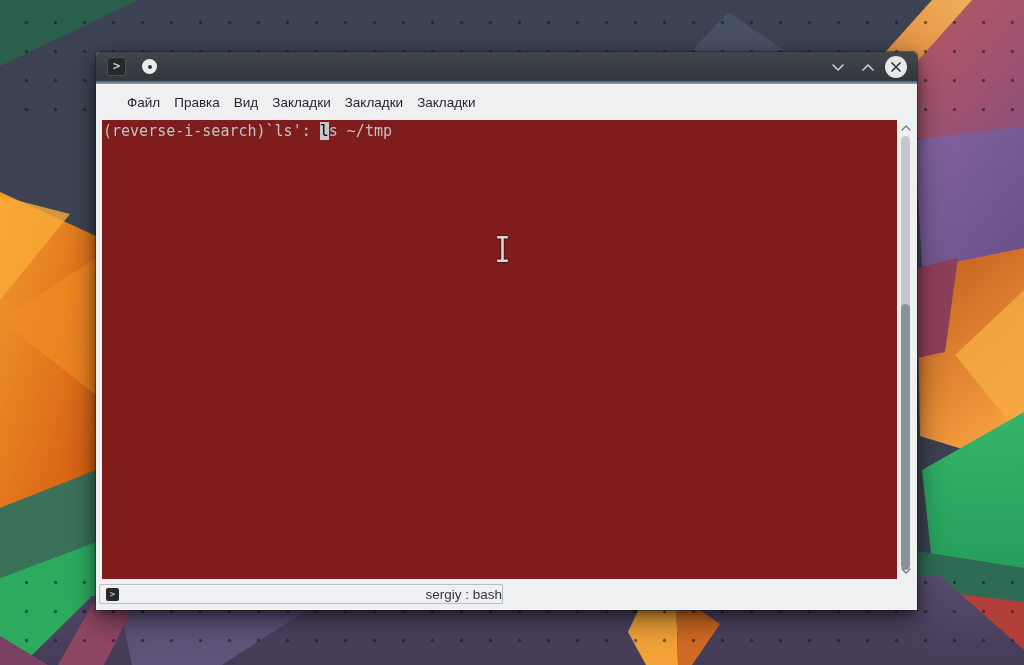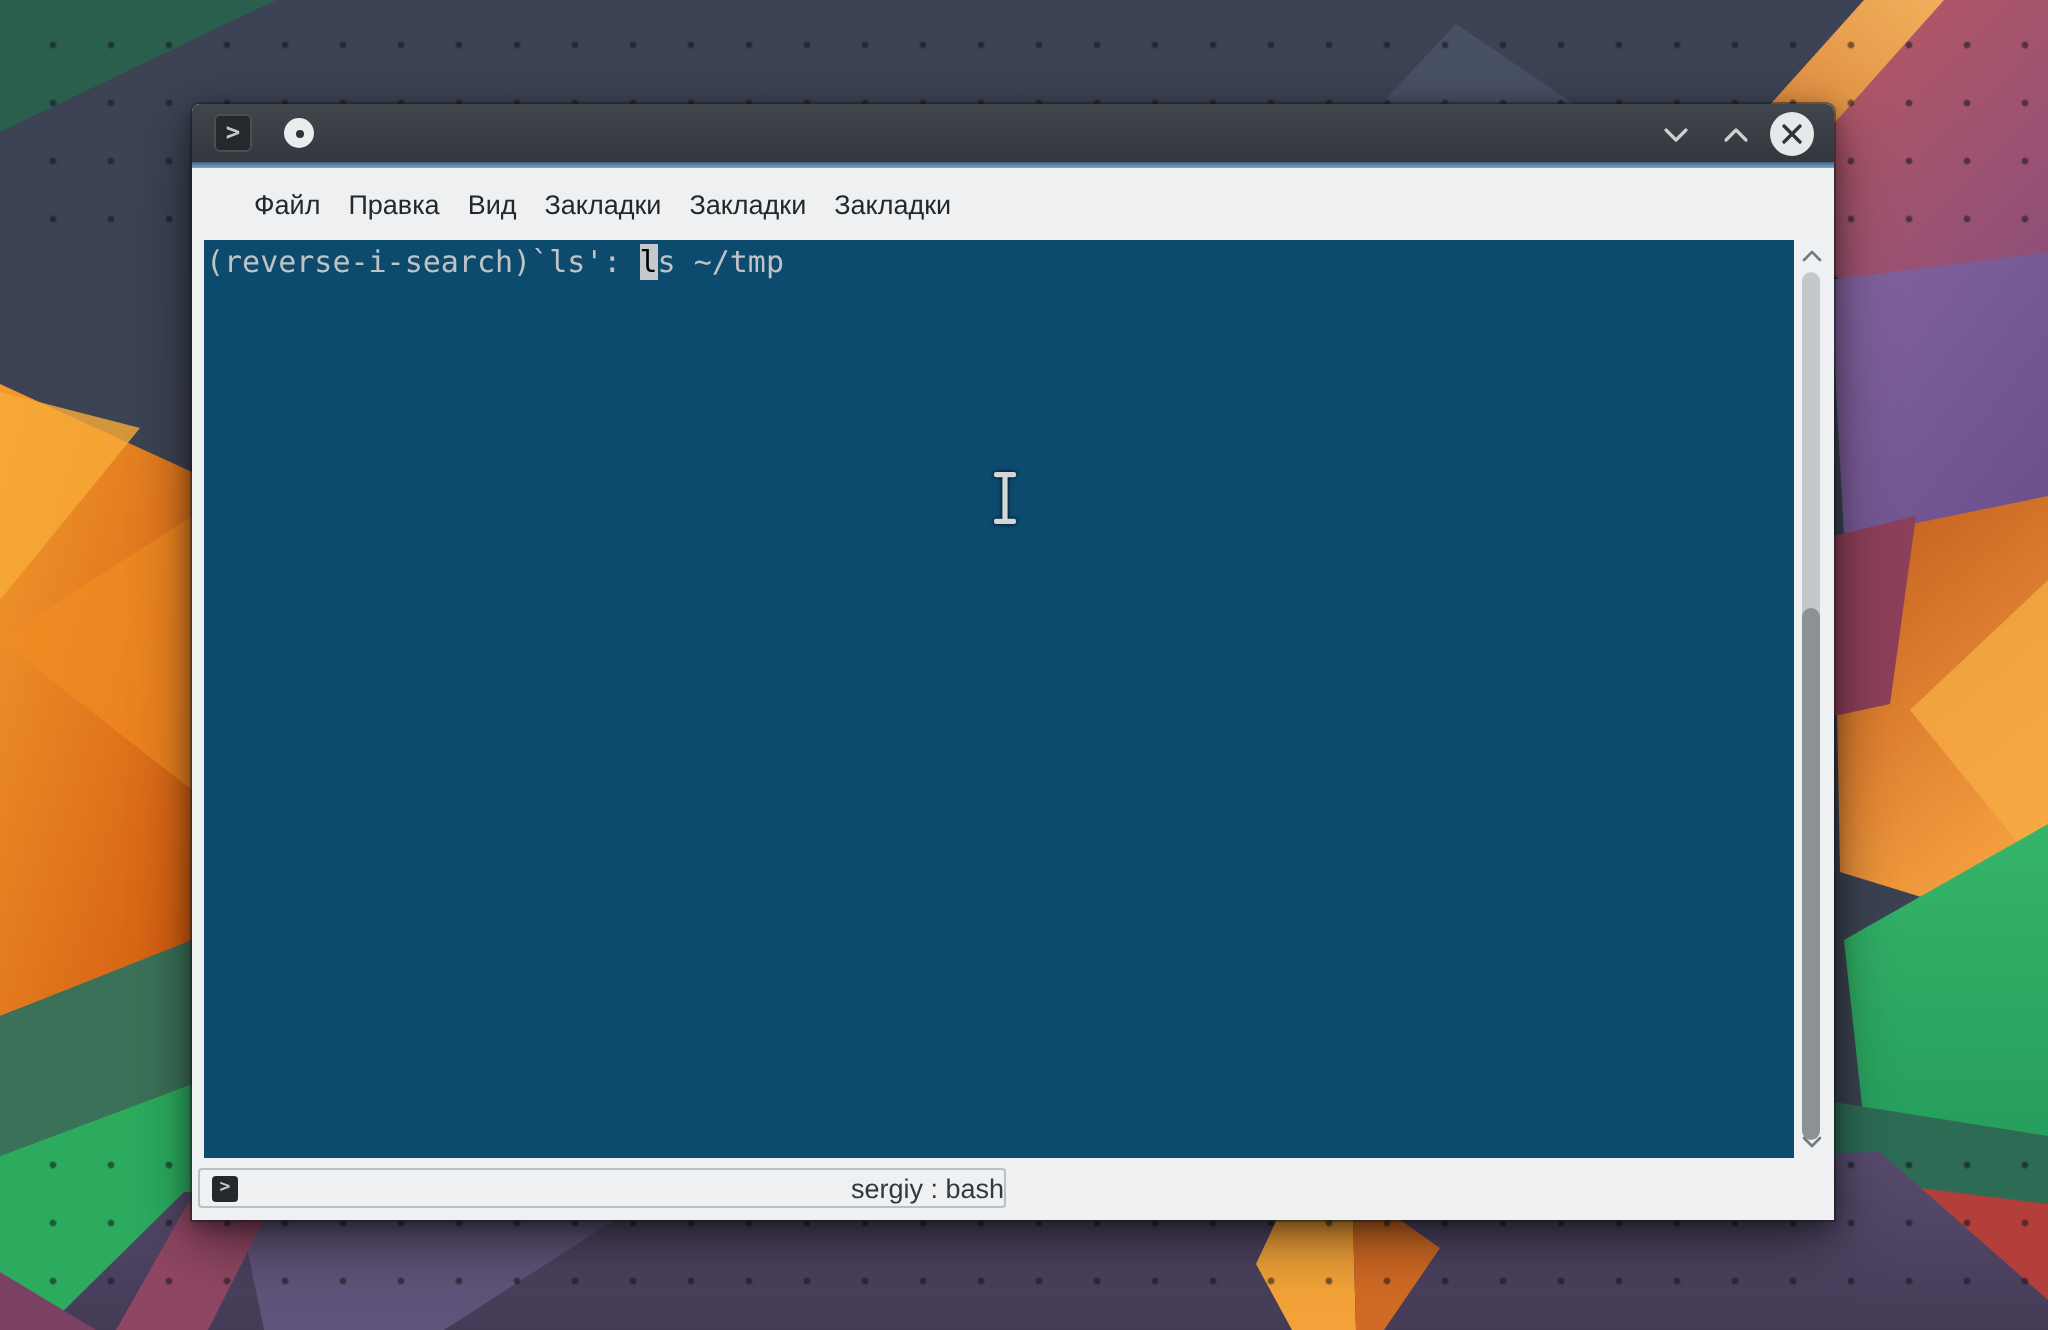--- a/index.html
+++ b/index.html
@@ -30,21 +30,21 @@
   .ctl-chev + .ctl-chev { margin-left:14px; }
   .close-btn { width:22px; height:22px; margin-left:9px; border-radius:50%; background:#e7e8e9;
                display:flex; align-items:center; justify-content:center; }
   .accent { height:3px; background:linear-gradient(#3e6180,#82a7c0); }
 
   .menubar { height:37px; background:#eff0f1; display:flex; align-items:center; padding-left:24px;
              font-size:13.5px; color:#24282b; }
   .menu-item { padding:0 7px; }
 
   .content { height:469px; margin:0 3px 0 6px; display:flex; }
-  .terminal { flex:1; background:#0c4a6e; color:#c0c3c5; font:15px/19px "DejaVu Sans Mono", monospace;
+  .terminal { flex:1; background:#7f1d1d; color:#c0c3c5; font:15px/19px "DejaVu Sans Mono", monospace;
               padding:2px 0 16px 1px; white-space:pre; position:relative; }
   .term-cursor { background:#c6c9cb; color:#000; }
 
   .scrollbar { width:17px; position:relative; background:#eff0f1; }
   .sb-arrow { position:absolute; left:0; width:17px; height:12px; display:flex; align-items:center; justify-content:center; }
   .sb-up { top:2px; } .sb-down { bottom:2px; }
   .sb-track { position:absolute; left:4px; width:9px; top:16px; bottom:16px; border-radius:5px; background:#c5c8ca; }
   .sb-thumb { position:absolute; left:4px; width:9px; top:40%; height:58%; border-radius:5px; background:#8a9295; }
 
   .tabbar { height:31px; padding:5px 3px 6px 3px; background:#eff0f1; display:flex; border-radius:0; }

